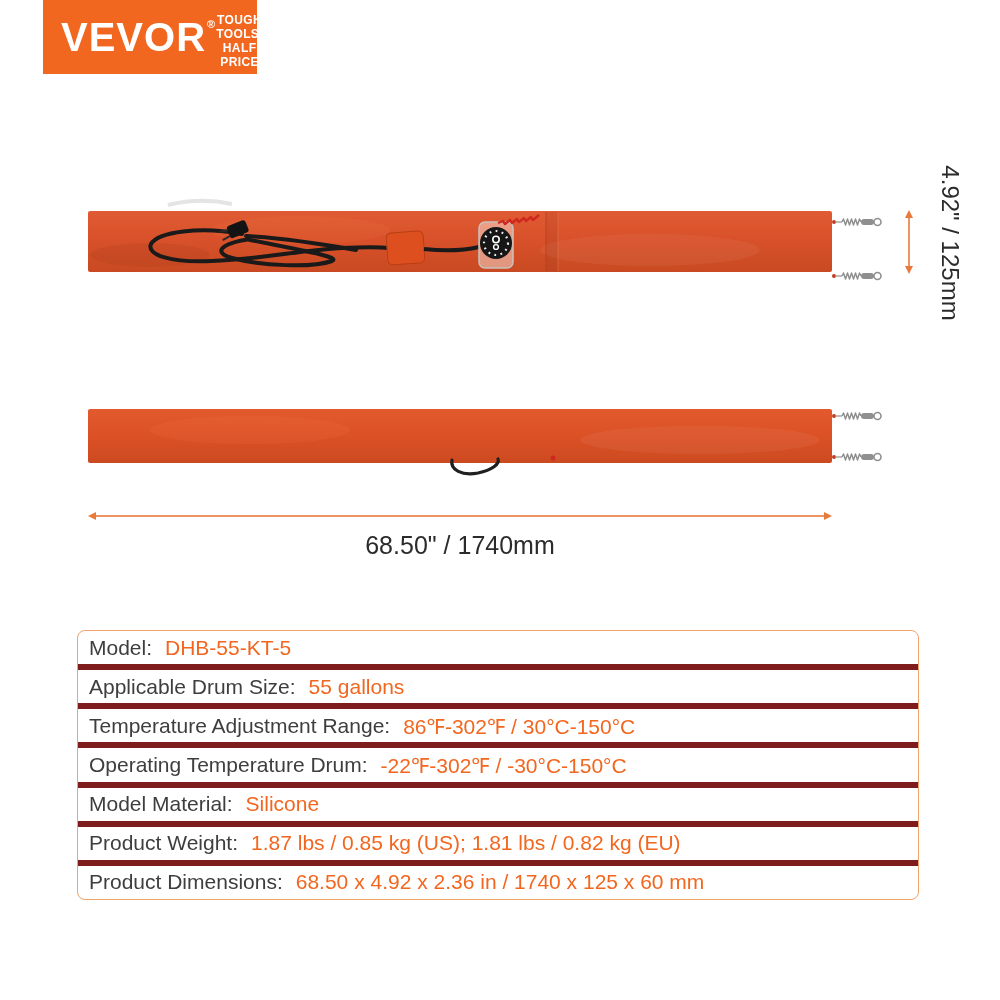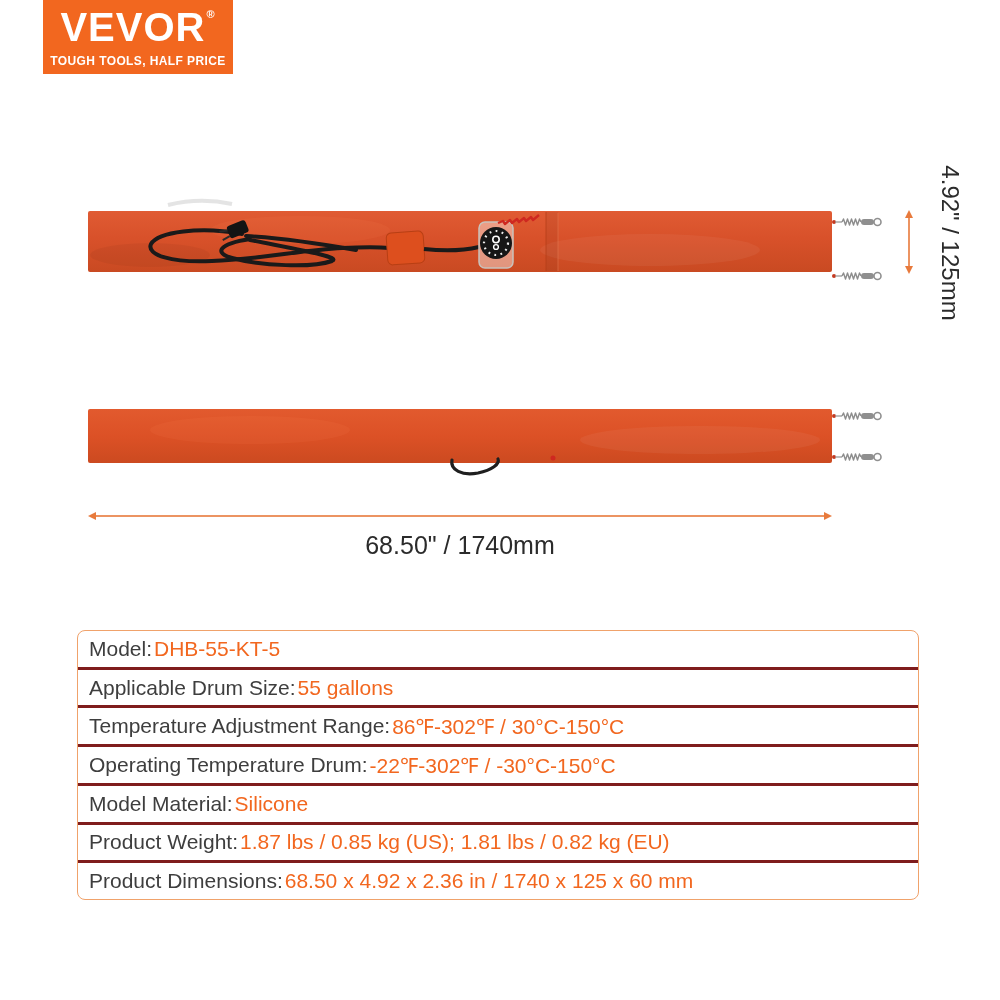--- a/index.html
+++ b/index.html
@@ -4,21 +4,21 @@
 <style>
   html,body{margin:0;padding:0;}
   body{
     width:1000px;height:1000px;position:relative;background:#ffffff;
     font-family:"Liberation Sans", sans-serif;overflow:hidden;
   }
   
   .logo{
     position:absolute;left:43px;top:0;width:190px;height:74px;
     background:#f2671f;color:#fff;text-align:center;
-    display:flex;flex-direction:column;justify-content:center;align-items:center;
+    display:flex;justify-content:center;align-items:center;padding-left:24px;
   }
   .logo .wordmark{
     font-weight:900;font-size:40px;line-height:40px;letter-spacing:1px;
     display:flex;align-items:flex-start;
   }
   .logo .reg{font-size:11px;font-weight:700;line-height:11px;margin-top:2px;margin-left:1px;}
   .logo .tagline{font-size:12px;font-weight:700;letter-spacing:.4px;margin-top:7px;}
   
   .scene{position:absolute;left:0;top:0;width:1000px;height:620px;}
   
@@ -32,23 +32,23 @@
     text-align:center;font-size:25px;color:#2b2b2b;white-space:nowrap;
   }
   
   .spec-table{
     position:absolute;left:77px;top:630px;width:842px;height:270px;
     box-sizing:border-box;border:1px solid #f0a26b;border-radius:8px;
     background:#fff;display:flex;flex-direction:column;overflow:hidden;
   }
   .spec-row{
     flex:1;display:flex;align-items:center;padding-left:11px;
-    font-size:21px;column-gap:2px;white-space:nowrap;
+    font-size:21px;column-gap:13px;white-space:nowrap;
   }
-  .spec-row + .spec-row{border-top:3px solid #7f1d1d;}
+  .spec-row + .spec-row{border-top:6px solid #7f1d1d;}
   .spec-row .label{color:#3e3e3e;}
   .spec-row .value{color:#f2671f;font-weight:400;}
 </style>
 </head>
 <body>
 
 <div class="logo">
   <div class="wordmark">
     <span>VEVOR</span>
       <span class="reg">®</span>

